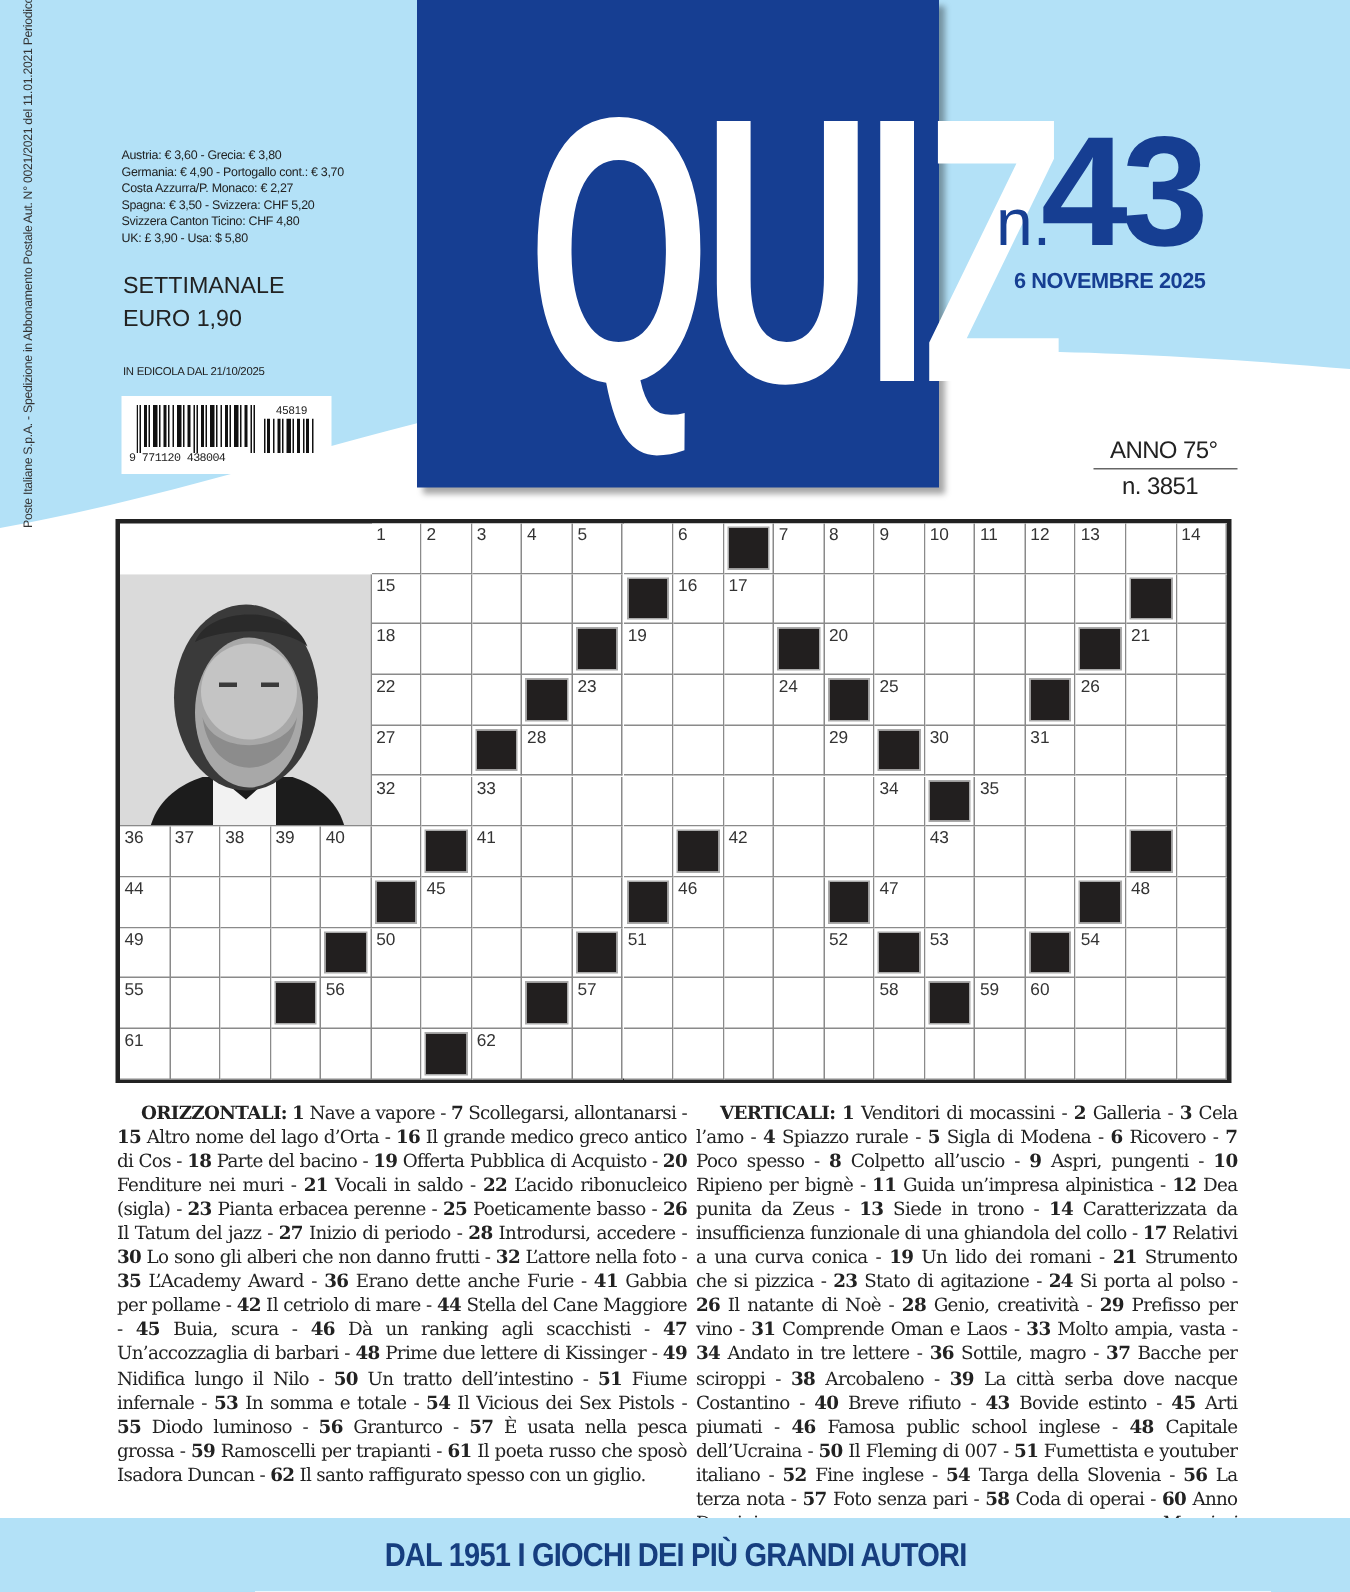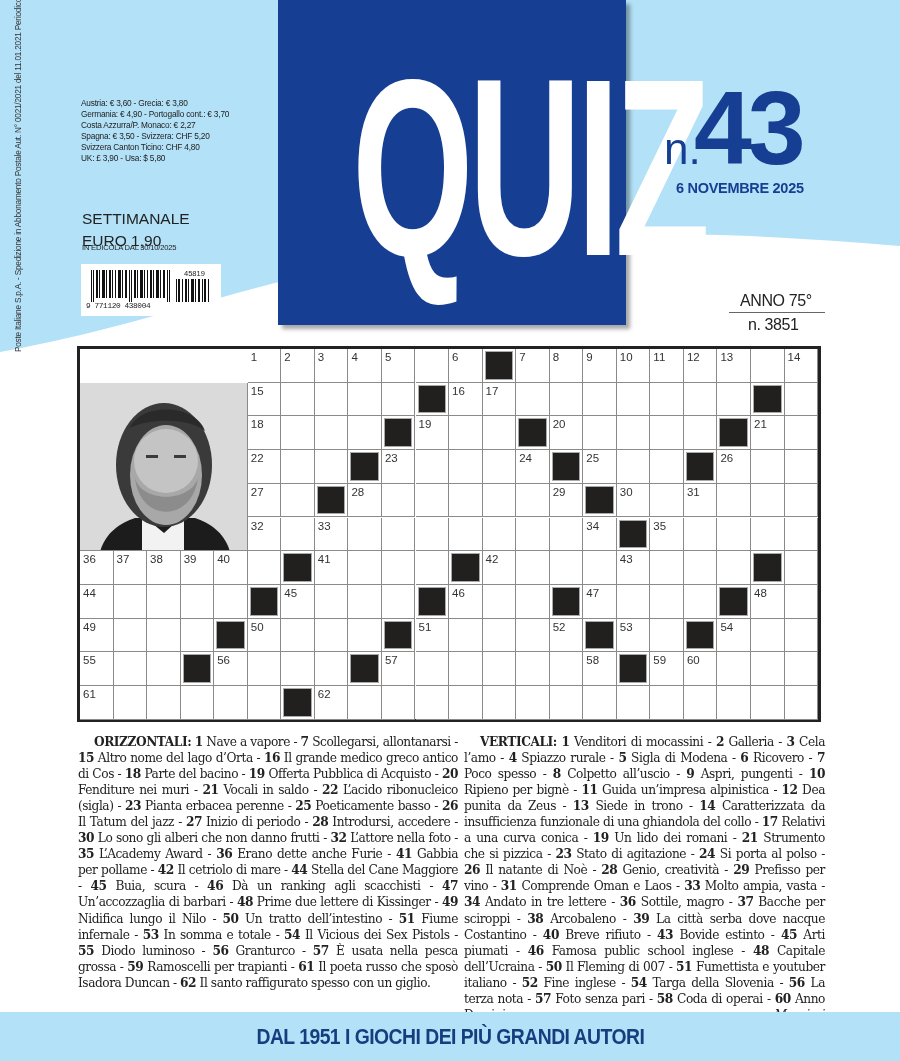--- a/index.html
+++ b/index.html
@@ -10,21 +10,21 @@
   .bg-top svg { display: block; }
 
   .spine-text {
     position: absolute; left: 14px; top: 352px;
     transform-origin: 0 0; transform: rotate(-90deg);
     font-family: "Liberation Sans", sans-serif; font-size: 8.2px; color: #333;
     white-space: nowrap; letter-spacing: -0.2px;
   }
 
   .prices { position: absolute; left: 81px; top: 98px; font-size: 8.3px; line-height: 11px; color: #222; letter-spacing: -0.2px; }
-  .weekly { position: absolute; left: 82px; top: 180px; font-size: 15.5px; line-height: 22px; color: #222; margin-top: 28px; }
+  .weekly { position: absolute; left: 82px; top: 180px; font-size: 15.5px; line-height: 22px; color: #222; }
   .on-sale { position: absolute; left: 82px; top: 243px; font-size: 7.6px; color: #222; letter-spacing: -0.2px; }
 
   .barcode-box { position: absolute; left: 81px; top: 264px; width: 140px; height: 52px; background: #fff; }
   .barcode-main { position: absolute; left: 10px; top: 6px; width: 80px; height: 32px; }
   .barcode-add { position: absolute; left: 95px; top: 15px; width: 35px; height: 23px; }
   .barcode-num { position: absolute; left: 5px; top: 38px; font-size: 7.8px; font-family: "Liberation Mono", monospace; color: #222; letter-spacing: -0.4px; }
   .barcode-addnum { position: absolute; left: 103px; top: 5px; font-size: 7.5px; color: #222; }
 
   .masthead {
     position: absolute; left: 278px; top: 0; width: 348px; height: 325px;
@@ -117,21 +117,21 @@
   <div>Spagna: € 3,50 - Svizzera: CHF 5,20</div>
   <div>Svizzera Canton Ticino: CHF 4,80</div>
   <div>UK: £ 3,90 - Usa: $ 5,80</div>
 </div>
 
 <div class="weekly">
   <div>SETTIMANALE</div>
   <div>EURO 1,90</div>
 </div>
 
-<div class="on-sale">IN EDICOLA DAL 30/10/2025</div>
+<div class="on-sale">IN EDICOLA DAL 21/10/2025</div>
 
 <div class="barcode-box">
   <svg class="barcode-main" viewBox="0 0 80 32" preserveAspectRatio="none">
     <g fill="#111">
       <rect x="0" y="0" width="1" height="32"></rect>
         <rect x="2" y="0" width="1" height="32"></rect>
       <rect x="5" y="0" width="2" height="28"></rect>
         <rect x="8" y="0" width="1" height="28"></rect>
       <rect x="11" y="0" width="3" height="28"></rect>
         <rect x="15" y="0" width="1" height="28"></rect>

